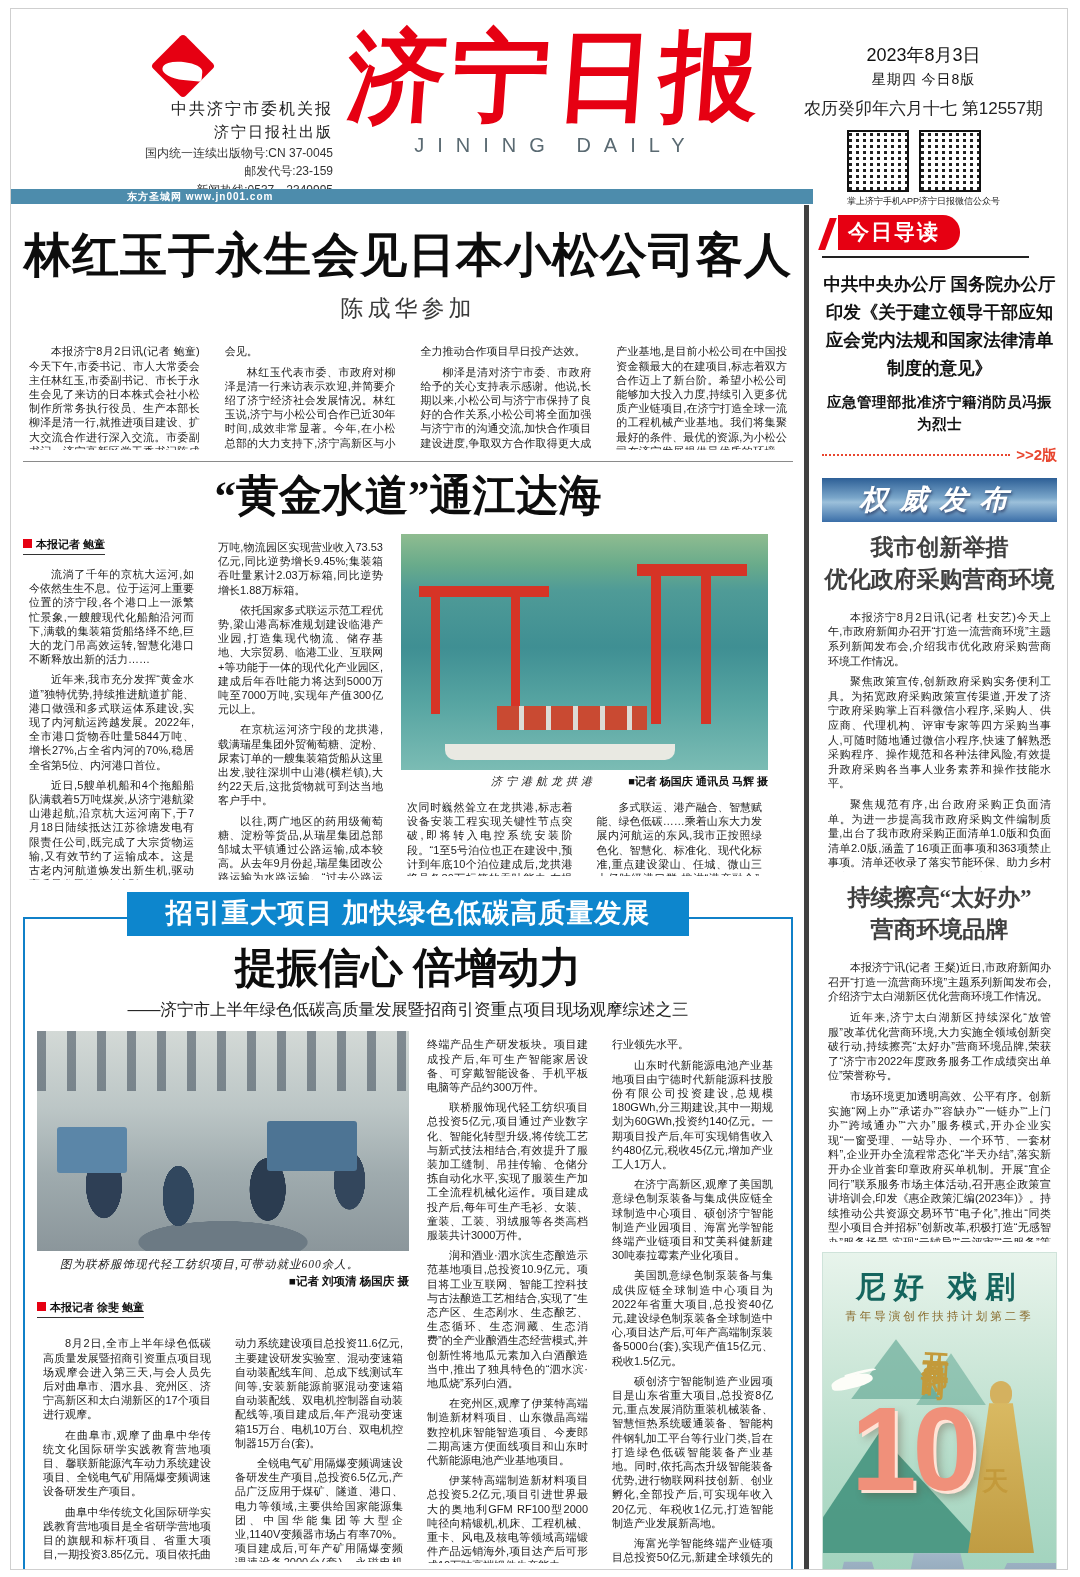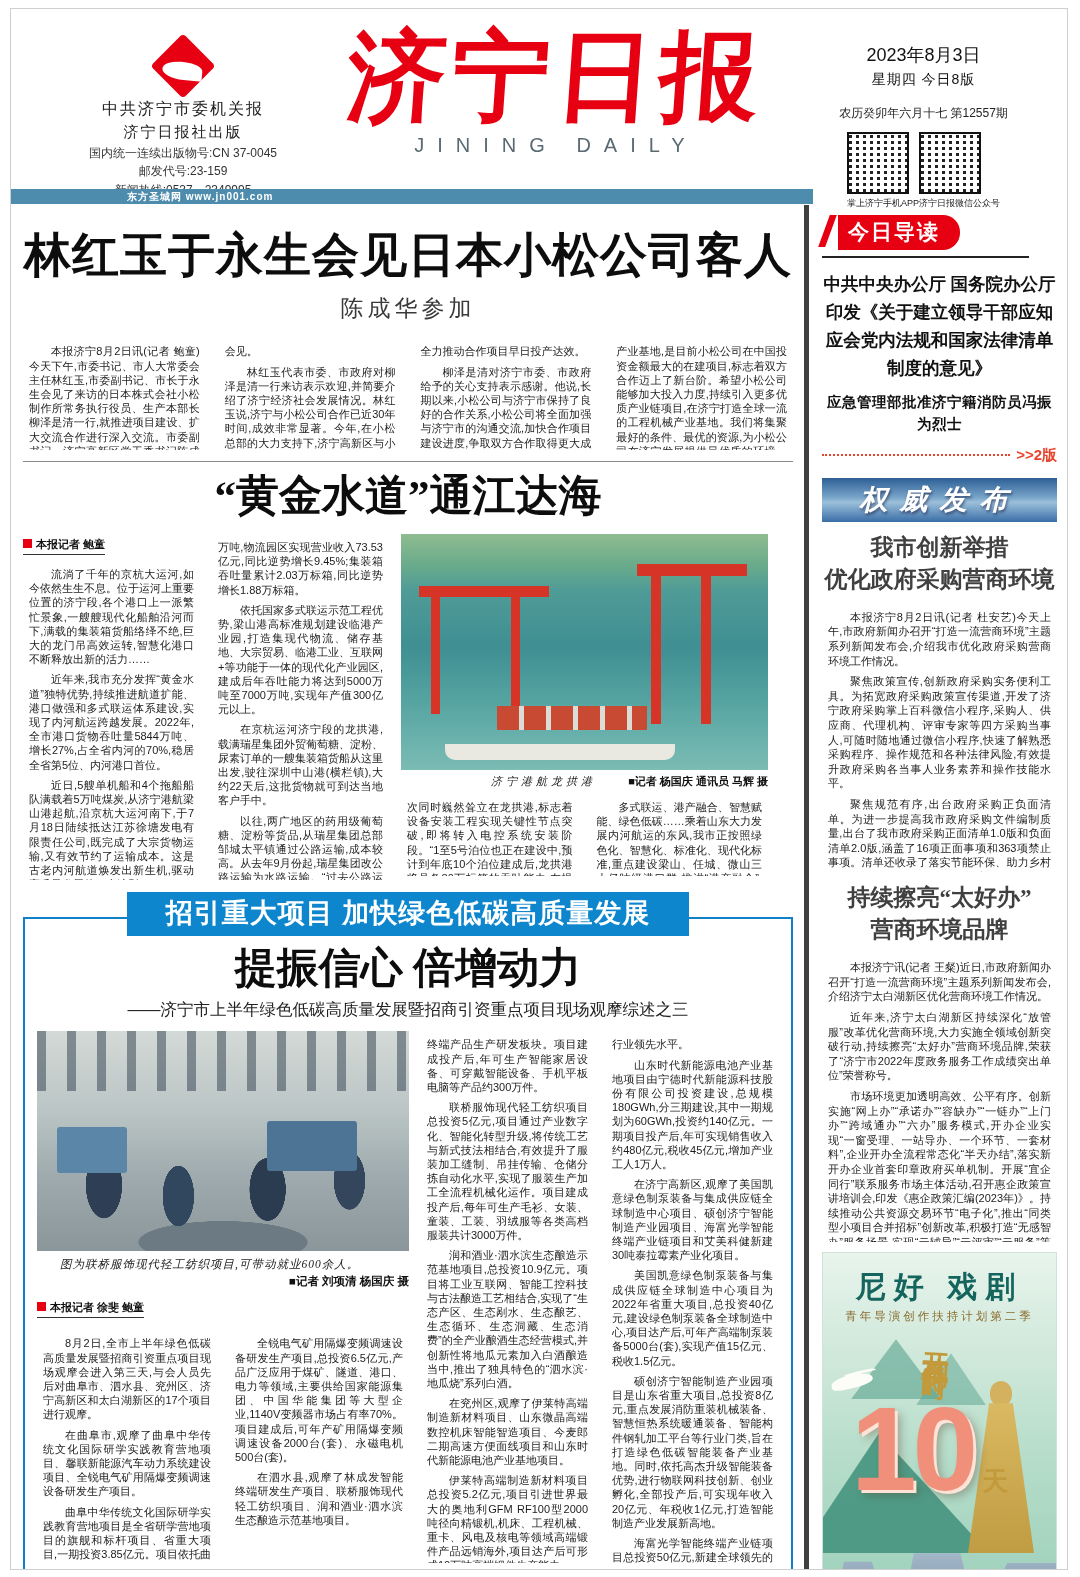--- a/index.html
+++ b/index.html
@@ -3,37 +3,37 @@
 <meta charset="utf-8">
 <style>
   html,body{margin:0;padding:0;background:#fff;}
   body{width:1080px;height:1577px;position:relative;overflow:hidden;
        font-family:"Liberation Sans",sans-serif;color:#1a1a1a;}
   .page{position:absolute;left:10px;top:8px;width:1056px;height:1560px;
         border:1px solid #cfcfcf;background:#fff;overflow:hidden;}
 
   
   .masthead{position:relative;height:180px;}
-  .mast-left{position:absolute;left:22px;top:34px;width:300px;text-align:center;}
+  .mast-left{position:absolute;left:22px;top:34px;width:300px;text-align:right;}
   .logo{width:46px;height:46px;margin:0 auto 8px;background:#e60012;transform:rotate(45deg);
         border-radius:4px;position:relative;overflow:hidden;}
   .logo:after{content:"";position:absolute;left:6px;top:18px;width:40px;height:18px;
         background:#fff;border-radius:50% 50% 0 60%;transform:rotate(-40deg);}
   .mast-org{font-size:16px;letter-spacing:2px;color:#222;line-height:1.5;}
   .mast-org2{font-size:15px;letter-spacing:2px;color:#222;line-height:1.5;}
   .mast-meta{font-size:12px;color:#333;line-height:1.55;}
   .mast-center{position:absolute;left:330px;top:16px;width:430px;text-align:center;}
   .paper-title{font-family:"DejaVu Serif","Liberation Serif",serif;font-weight:bold;
         font-size:98px;line-height:1.05;color:#e60012;transform:skewX(-4deg);
         letter-spacing:6px;white-space:nowrap;}
   .paper-title-en{margin-top:6px;font-size:20px;letter-spacing:13px;color:#5a6a72;}
   .mast-right{position:absolute;right:16px;top:34px;width:255px;text-align:center;}
   .date1{font-size:18px;color:#111;}
   .date2{font-size:14px;color:#111;margin-top:4px;letter-spacing:1px;}
-  .date3{font-size:12px;color:#222;margin-top:16px;}
+  .date3{font-size:17px;color:#222;margin-top:8px;}
   .qr-row{display:flex;justify-content:center;margin-top:10px;}
   .qr-box{width:58px;height:58px;border:2px solid #111;
      background:repeating-linear-gradient(0deg,#111 0 3px,#fff 3px 6px),
                 repeating-linear-gradient(90deg,#111 0 3px,#fff 3px 7px);
      background-blend-mode:screen;}
   .qr-label{font-size:9px;color:#222;margin-top:3px;}
   .webbar{position:absolute;top:180px;left:0;width:802px;height:15px;background:#4d8cac;
           color:#fff;font-size:10px;font-weight:bold;line-height:15px;padding-left:116px;
           box-sizing:border-box;letter-spacing:1px;}
 
@@ -99,21 +99,21 @@
   .obs-cap{margin:6px 0 2px;font-family:"Liberation Serif",serif;font-style:italic;
      font-size:11.5px;color:#222;letter-spacing:1px;text-indent:2em;}
   .obs-credit{text-align:right;font-size:11.5px;font-weight:bold;color:#111;}
   .obs-byline{margin:8px 0 6px;}
   .obs-cols{height:232px;}
   .obs-right{width:358px;flex:none;}
   .obs-right .cols2{height:532px;}
 
   
   .guide{margin-top:10px;}
-  .guide-badge-row{display:flex;align-items:flex-start;border-bottom:2px solid #222;
+  .guide-badge-row{display:flex;align-items:flex-end;border-bottom:2px solid #222;
      padding-bottom:6px;width:88%;}
   .guide-slash{width:7px;height:32px;background:#e60012;transform:skewX(-20deg);
      margin:0 7px 0 2px;flex:none;}
   .guide-badge{background:#e60012;color:#fff;font-size:21px;font-weight:900;
      padding:3px 20px 4px 10px;border-radius:0 17px 17px 0;letter-spacing:2px;}
   .guide-item{font-family:"Liberation Serif",serif;font-weight:bold;text-align:center;color:#111;}
   .guide-item.big{font-size:17.5px;line-height:1.6;margin:12px 0 10px;}
   .guide-item.small{font-size:14.5px;line-height:1.5;margin:6px 0 2px;letter-spacing:0.5px;}
   .guide-dots{display:flex;align-items:center;gap:6px;margin-top:10px;}
   .dots{flex:1;border-top:2px dotted #e8452e;height:0;}
@@ -289,20 +289,21 @@
               <div class="obs-byline">
                 <span class="byline"><span class="redsq"></span><span>本报记者 徐斐 鲍童</span></span>
               </div>
               <div class="cols2 obs-cols">
                 <div class="col paras">
                     <p>8月2日,全市上半年绿色低碳高质量发展暨招商引资重点项目现场观摩会进入第三天,与会人员先后对曲阜市、泗水县、兖州区、济宁高新区和太白湖新区的17个项目进行观摩。</p>
                     <p>在曲阜市,观摩了曲阜中华传统文化国际研学实践教育营地项目、馨联新能源汽车动力系统建设项目、全锐电气矿用隔爆变频调速设备研发生产项目。</p>
                     <p>曲阜中华传统文化国际研学实践教育营地项目是全省研学营地项目的旗舰和标杆项目、省重大项目,一期投资3.85亿元。项目依托曲阜儒家文化特色优势,以促进中华文化发展繁荣为目标,以“传统文化传播、中外青少年交流、中小学研学实践”为主题,以“投资开发运营研学旅行营地、安全教育科普营地、课程资源建设”为核心,打造国际研学旅行示范营地。</p>
                   </div>
                 <div class="col paras">
+                    <p class="cont">动力系统建设项目总投资11.6亿元,主要建设研发实验室、混动变速箱自动装配线车间、总成下线测试车间等,安装新能源前驱混动变速箱自动装配线、双电机控制器自动装配线等,项目建成后,年产混动变速箱15万台、电机10万台、双电机控制器15万台(套)。</p>
                     <p>全锐电气矿用隔爆变频调速设备研发生产项目,总投资6.5亿元,产品广泛应用于煤矿、隧道、港口、电力等领域,主要供给国家能源集团、中国华能集团等大型企业,1140V变频器市场占有率70%。项目建成后,可年产矿用隔爆变频调速设备2000台(套)、永磁电机500台(套)。</p>
                     <p>在泗水县,观摩了林成发智能终端研发生产项目、联桥服饰现代轻工纺织项目、润和酒业·泗水滨生态酿造示范基地项目。</p>
                   </div>
               </div>
             </div>
             <div class="obs-right">
               <div class="cols2">
                 <div class="col paras">
                     <p class="cont">终端产品生产研发板块。项目建成投产后,年可生产智能家居设备、可穿戴智能设备、手机平板电脑等产品约300万件。</p>
                     <p>联桥服饰现代轻工纺织项目总投资5亿元,项目通过产业数字化、智能化转型升级,将传统工艺与新式技法相结合,有效提升了服装加工缝制、吊挂传输、仓储分拣自动化水平,实现了服装生产加工全流程机械化运作。项目建成投产后,每年可生产毛衫、女装、童装、工装、羽绒服等各类高档服装共计3000万件。</p>

